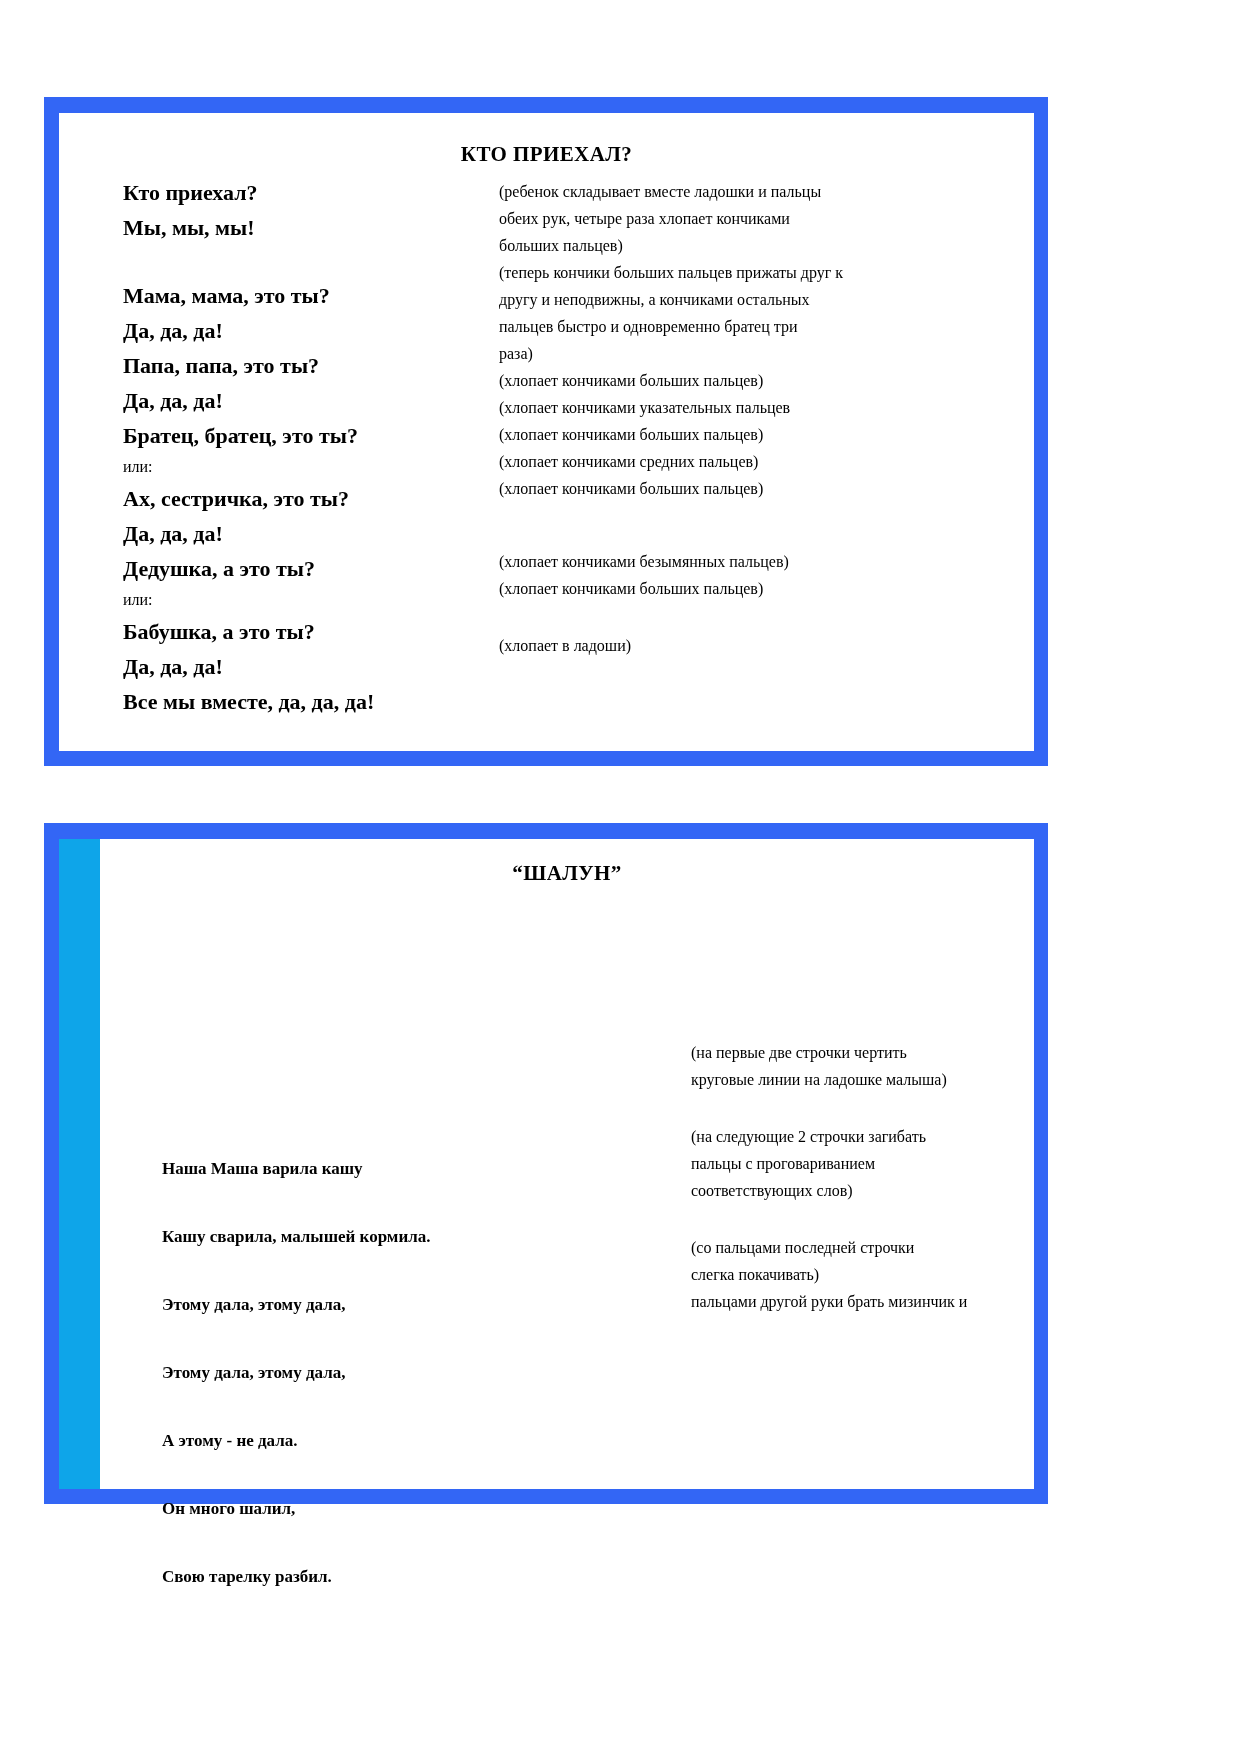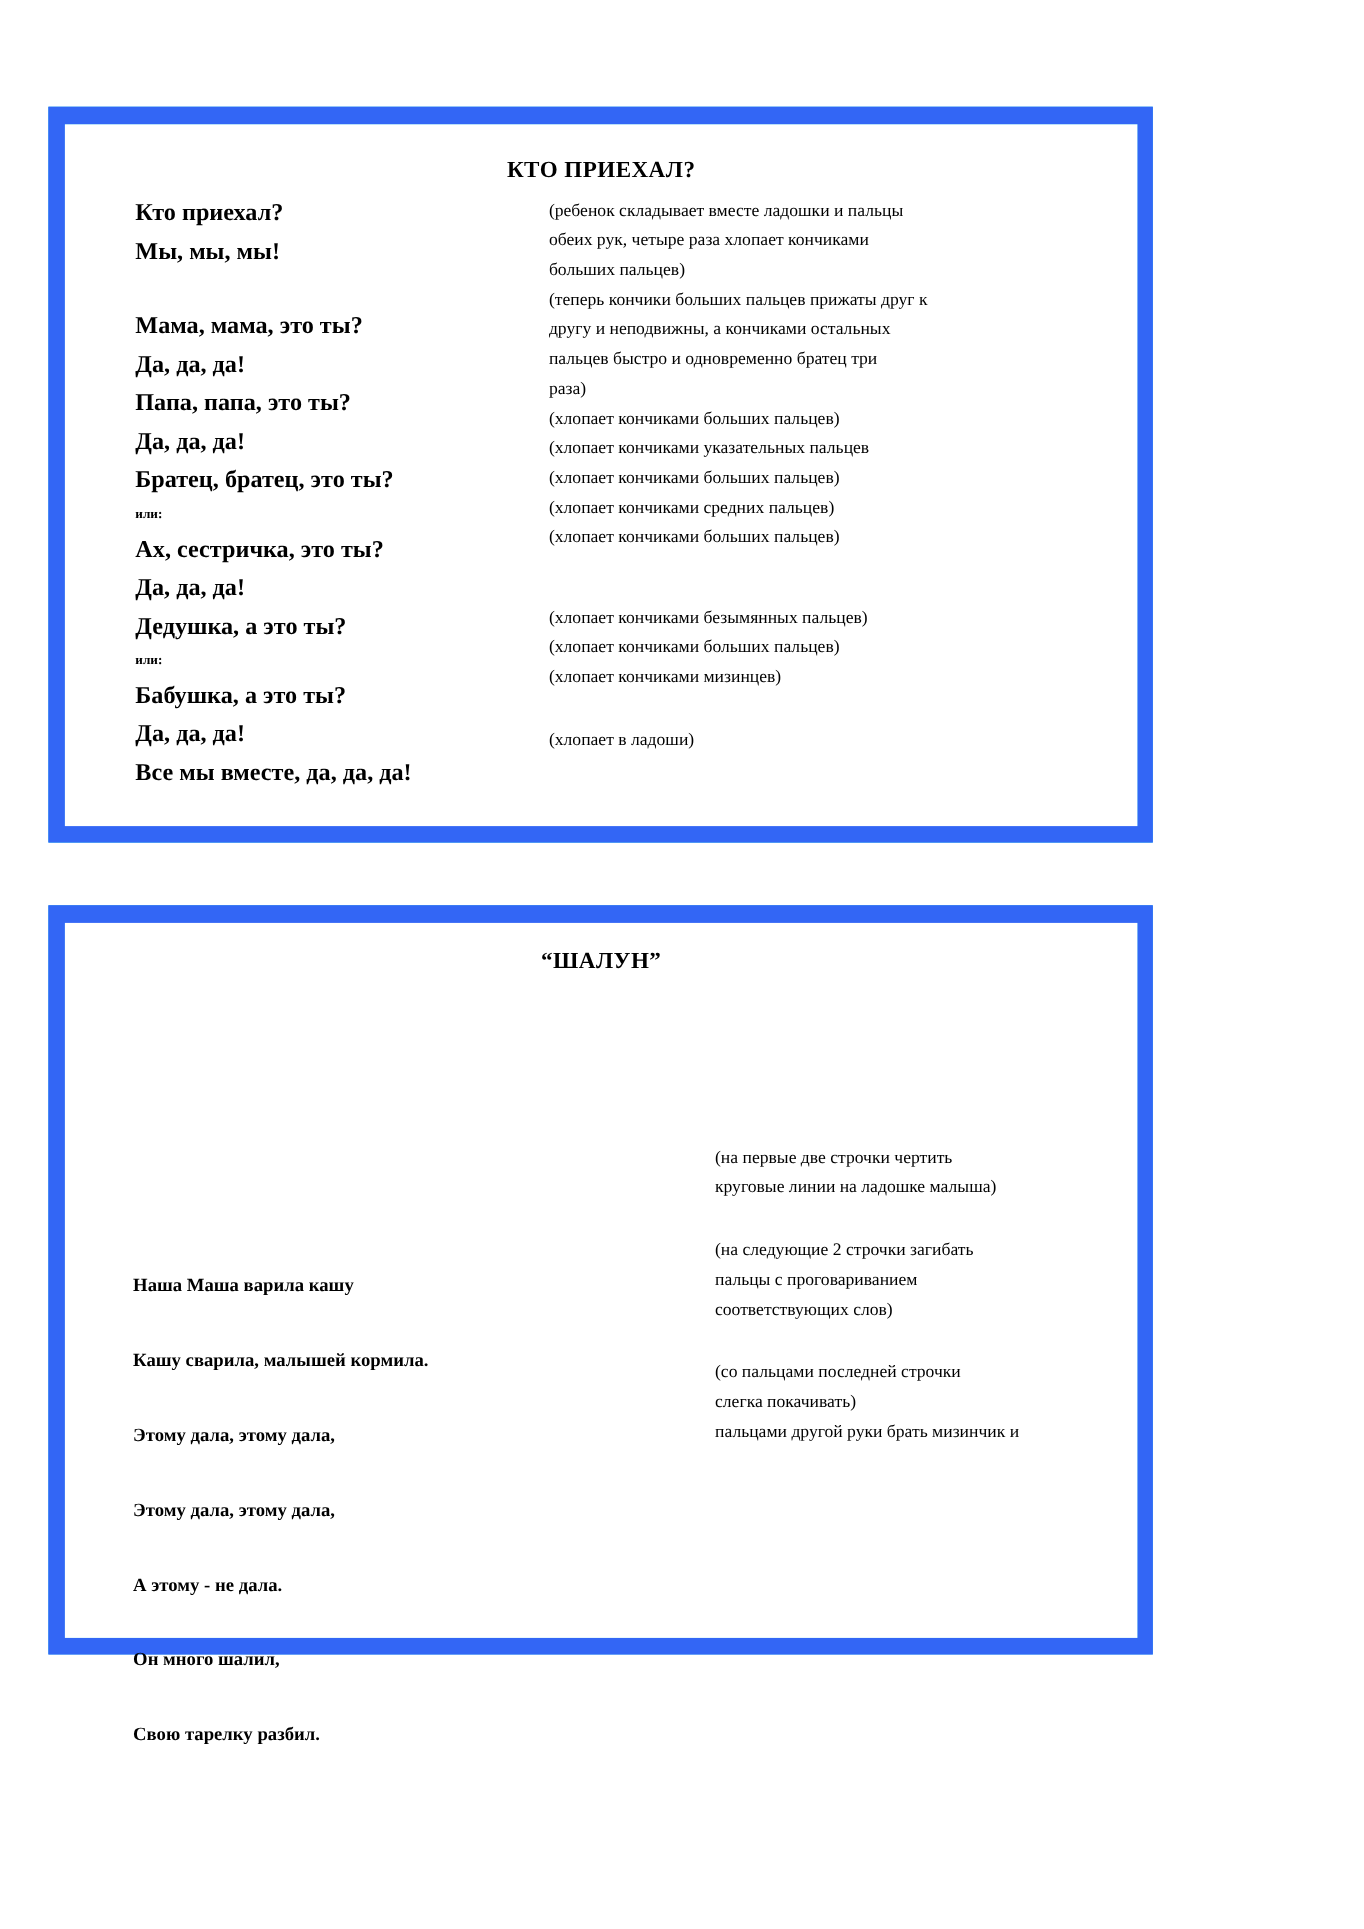--- a/index.html
+++ b/index.html
@@ -82,22 +82,22 @@
     position: absolute;
   }
 
   .verse-line {
     font-weight: bold;
     font-size: 22px;
     line-height: 35px;
     white-space: pre;
   }
   .verse-line.small {
-    font-weight: bold;
-    font-size: 12px;
+    font-weight: normal;
+    font-size: 16px;
     line-height: 28px;
   }
   .verse-gap {
     height: 33px;
   }
 
   .note-line {
     font-size: 16px;
     line-height: 27px;
     white-space: pre;
@@ -160,29 +160,28 @@
         <div class="note-line">пальцев быстро и одновременно братец три</div>
         <div class="note-line">раза)</div>
         <div class="note-line">(хлопает кончиками больших пальцев)</div>
         <div class="note-line">(хлопает кончиками указательных пальцев</div>
         <div class="note-line">(хлопает кончиками больших пальцев)</div>
         <div class="note-line">(хлопает кончиками средних пальцев)</div>
         <div class="note-line">(хлопает кончиками больших пальцев)</div>
         <div class="note-spacer-lg"></div>
         <div class="note-line">(хлопает кончиками безымянных пальцев)</div>
         <div class="note-line">(хлопает кончиками больших пальцев)</div>
-        <div class="note-line">(хлопает кончиками мизинцев)</div>
         <div class="note-spacer-md"></div>
         <div class="note-line">(хлопает в ладоши)</div>
       </div>
 
     </div>
   </div>
 
-  <div class="card" id="card-shalun" style="border-color: rgb(51, 102, 245);">
+  <div class="card" id="card-shalun" style="border-color: rgb(51, 102, 245); padding-left: 41px;">
     <div class="card-inner">
 
       <div class="card-title" id="title-shalun">“ШАЛУН”</div>
 
       <div class="col-left" id="shalun-left">
         <div class="verse-line">Наша Маша варила кашу</div>
         <div class="verse-line">Кашу сварила, малышей кормила.</div>
         <div class="verse-line">Этому дала, этому дала,</div>
         <div class="verse-line">Этому дала, этому дала,</div>
         <div class="verse-line">А этому - не дала.</div>

